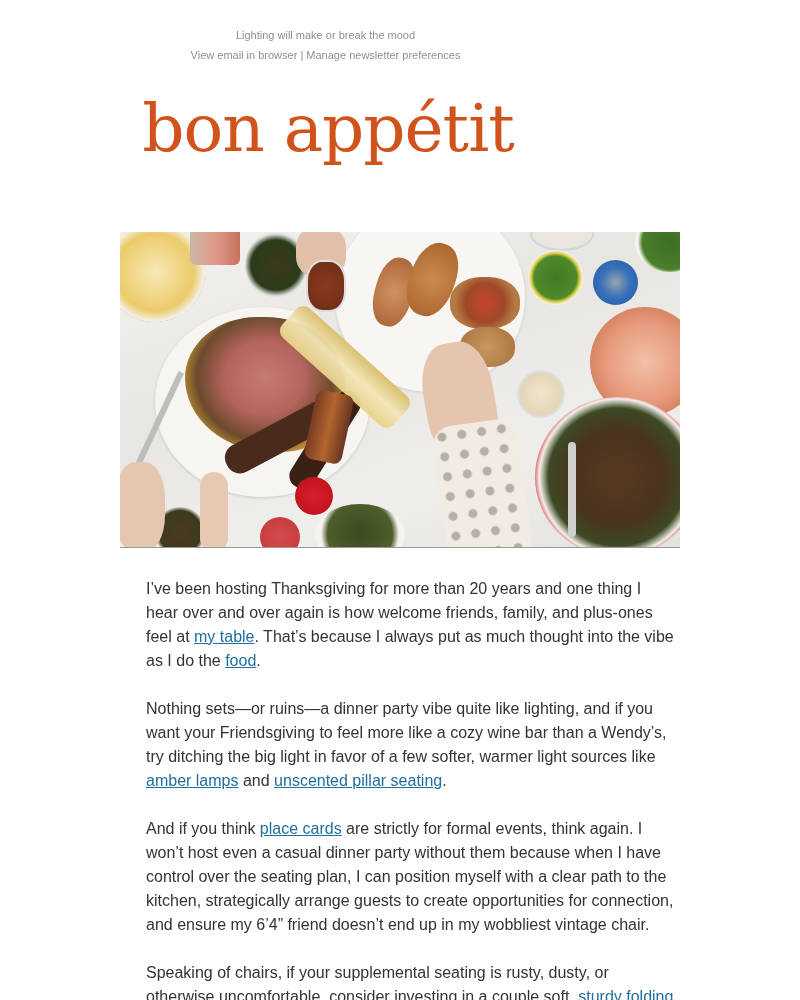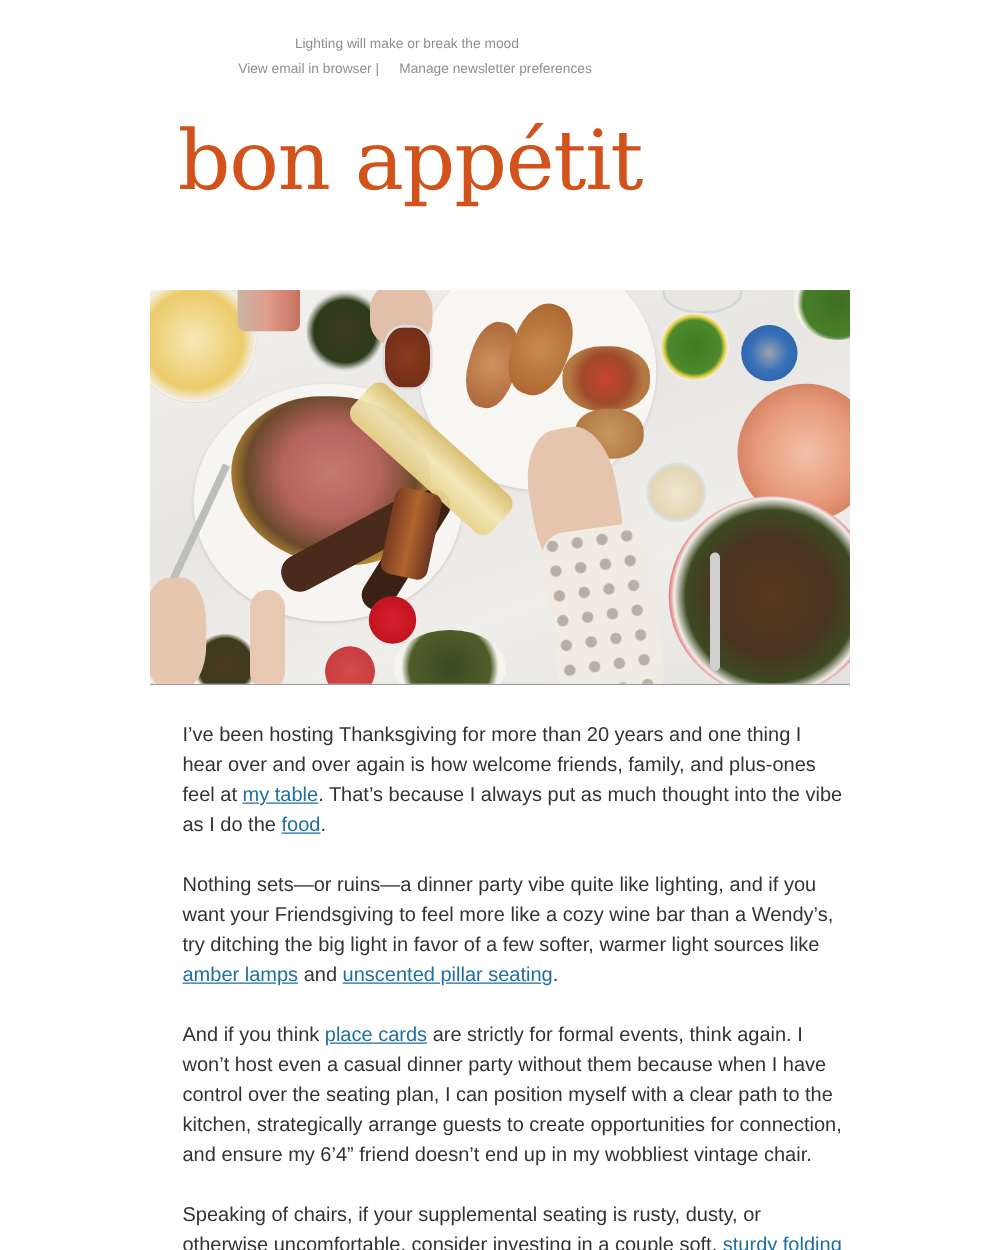--- a/index.html
+++ b/index.html
@@ -1,20 +1,20 @@
 <!DOCTYPE html>
 <html><head>
   <meta charset="utf-8">
   <style>
     html, body { margin: 0; padding: 0; background: #ffffff; }
     body { width: 800px; height: 1000px; overflow: hidden; position: relative; font-family: "Liberation Sans", sans-serif; }
     .preheader { position: absolute; left: 0; width: 651px; text-align: center; font-size: 11px; color: #8f8f8f; }
     .preheader.line1 { top: 29px; }
     .preheader.line2 { top: 49px; }
-    .preheader a { color: #8f8f8f; text-decoration: none; margin-left: 13px; }
+    .preheader a { color: #8f8f8f; text-decoration: none; }
     .logo { position: absolute; top: 84px; left: 0; width: 656px; text-align: center; font-family: "DejaVu Serif", "Liberation Serif", serif; font-size: 66px; color: #d2521b; letter-spacing: -1px; line-height: 90px; }
     .hero { position: absolute; left: 120px; top: 232px; width: 560px; height: 315px; overflow: hidden; background: #ecebe8; border-bottom: 1px solid #9a9a9a; }
     .hero div { position: absolute; }
     .cloth { left:0; top:0; width:560px; height:315px; background: linear-gradient(160deg, #f3f2ef 0%, #e7e6e3 40%, #efeeeb 70%, #e3e2df 100%); }
     .potato-plate { left:-15px; top:-10px; width:100px; height:100px; border-radius:50%; background: radial-gradient(circle, #f6e8b8 0%, #eccb6a 55%, #f4f1ea 70%, #2c2c2c 74%, #f4f1ea 78%); }
     .can { left:70px; top:-5px; width:50px; height:38px; border-radius:6px; background: linear-gradient(90deg, #c9b6a4, #e09a8a, #c6715e); }
     .herb-bowl { left:125px; top:0px; width:62px; height:66px; border-radius:50%; background: radial-gradient(circle, #3d3a1e 0%, #2b3b19 55%, #d9dad6 68%, #f2f2f0 74%); }
     .meat-plate { left:35px; top:75px; width:215px; height:190px; border-radius:50%; background: #f6f5f1; box-shadow: 0 1px 3px rgba(0,0,0,0.15); }
     .meat { left:65px; top:85px; width:160px; height:135px; border-radius:45% 50% 40% 55%; background: radial-gradient(ellipse at 50% 45%, #c67a72 0%, #b5645e 35%, #6c4a2b 60%, #d9a83a 80%, rgba(0,0,0,0) 82%); }
     .rib1 { left:100px; top:190px; width:120px; height:30px; border-radius:14px; background: #4a2a1a; transform: rotate(-28deg); }

